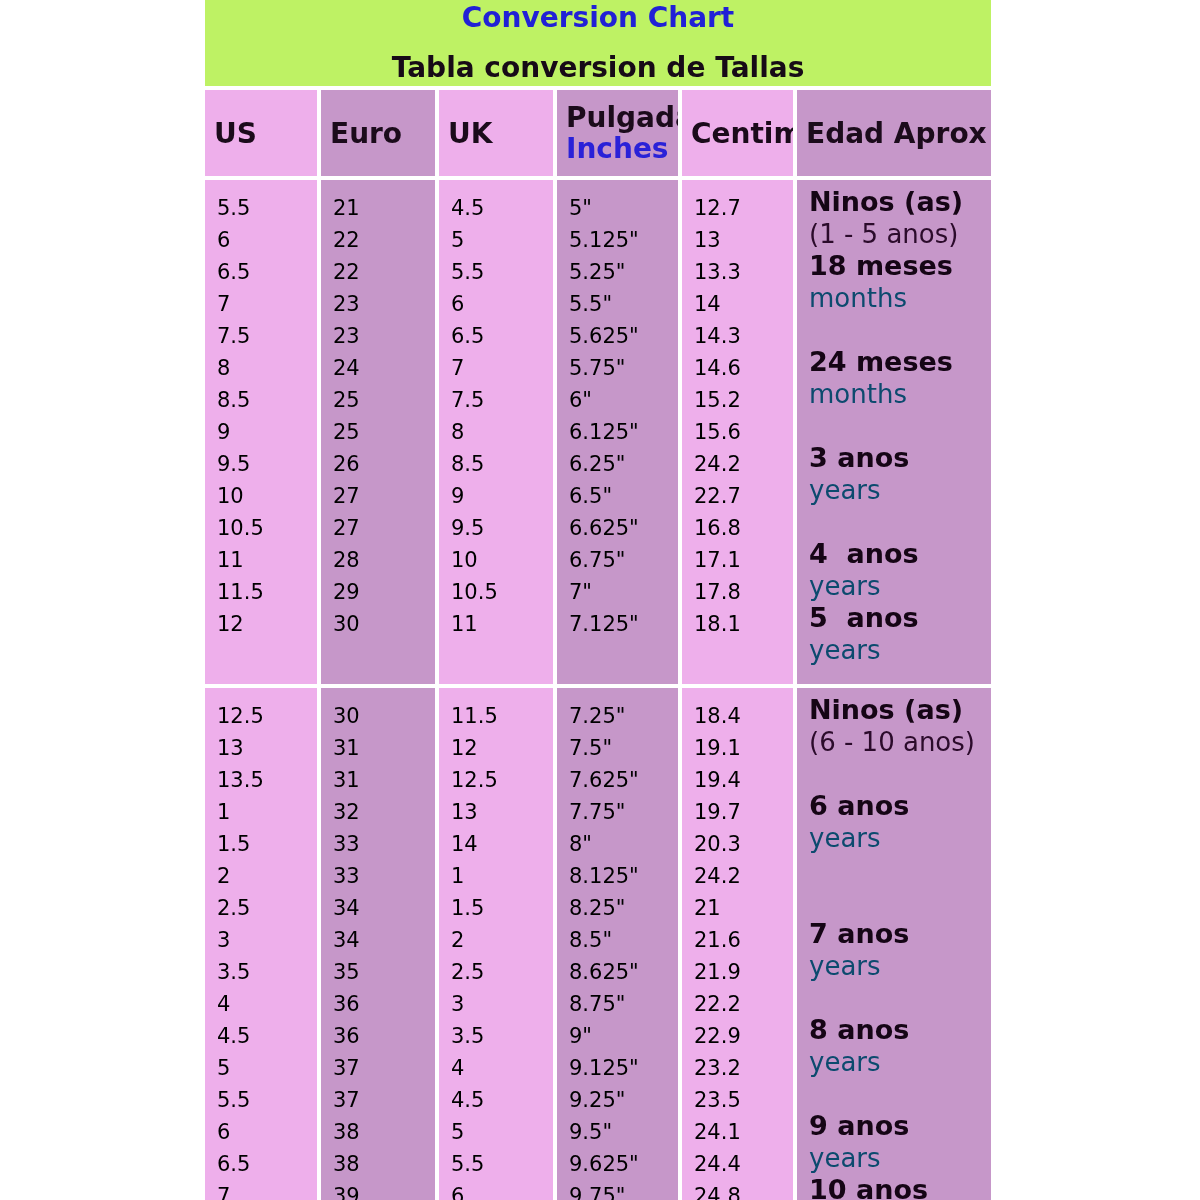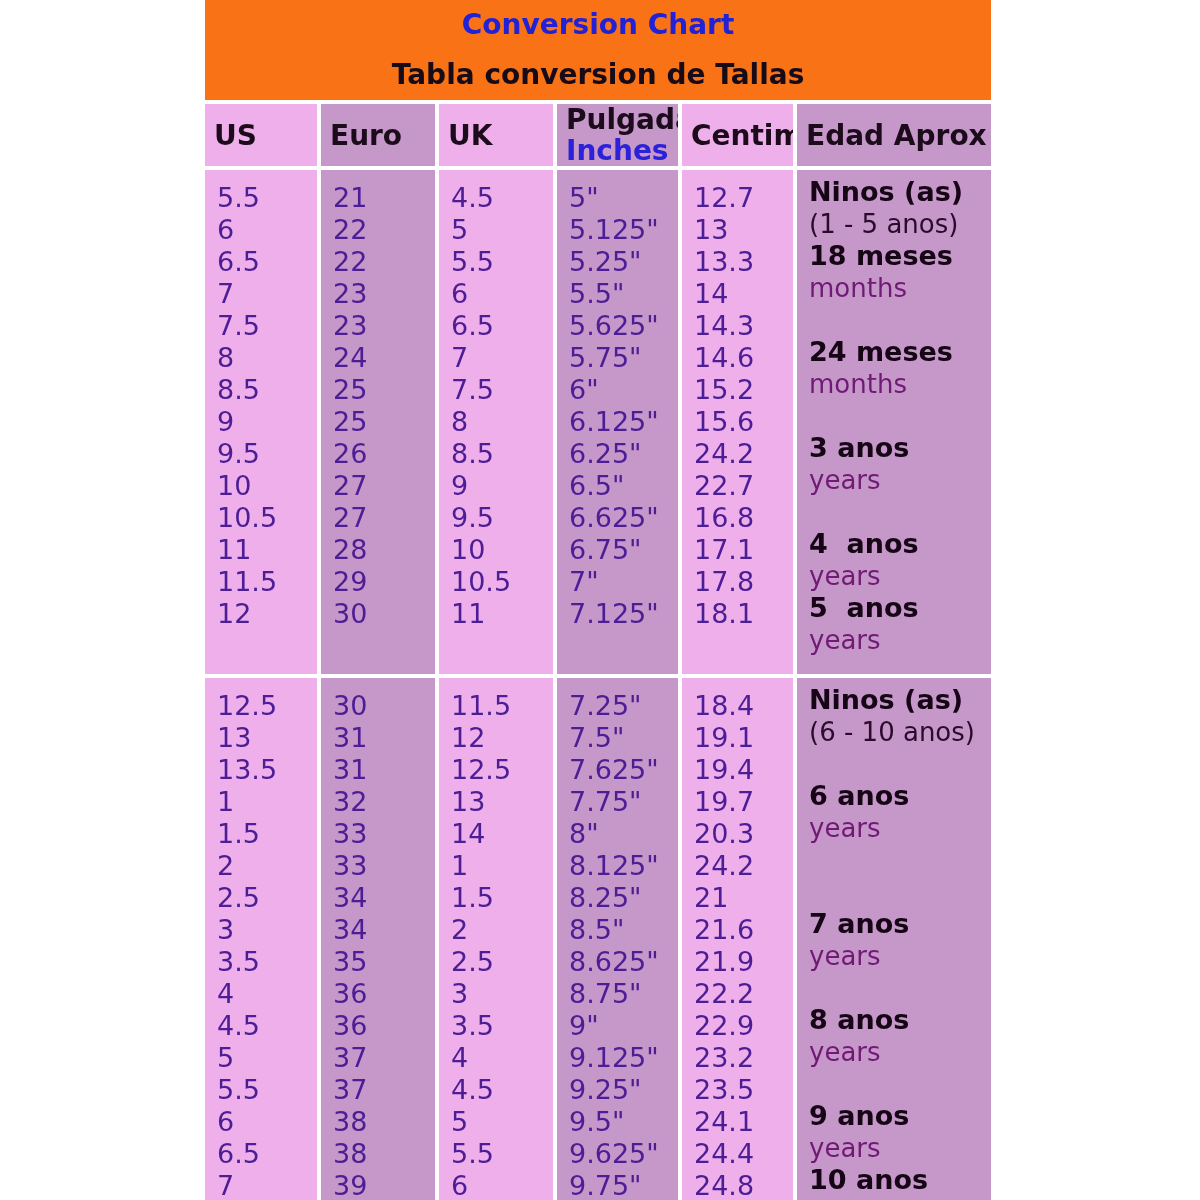--- a/index.html
+++ b/index.html
@@ -19,55 +19,55 @@
     background: #ffffff;
     table-layout: fixed;
     width: 794px;
   }
   td { vertical-align: top; overflow: hidden; }
   .col-light { background: #eeafeb; }
   .col-dark  { background: #c697c9; }
 
   
   .title-cell {
-    background: #f97316;
+    background: #bef264;
     height: 64px;
     text-align: center;
     vertical-align: middle;
-    padding: 8px;
+    padding: 1px;
   }
   .title-line1 {
     color: #2121d6; font-size: 28px; font-weight: bold; line-height: 34px;
   }
   .title-line2 {
     color: #170b17; font-size: 28px; font-weight: bold; line-height: 34px; margin-top: 16px;
   }
 
   
   .hdr {
-    height: 62px;
+    height: 86px;
     vertical-align: middle;
     font-size: 28px; font-weight: bold;
     color: #1b0b1b;
     padding: 0 0 0 9px;
     line-height: 31px;
   }
   .hdr .sub-link { color: #2a21d8; }
 
   
   .data-cell {
     padding: 12px 5px 0 12px;
-    font-size: 27px;
-    color: #4c1d95;
+    font-size: 21px;
+    color: #000000;
   }
   .line { line-height: 32px; white-space: pre-wrap; min-height: 32px; }
   .edad-cell { padding: 6px 0 12px 12px; }
   .edad-bold  { font-weight: bold; color: #150515; font-size: 27px; }
   .edad-plain { color: #2b0b2b; font-size: 26px; }
-  .edad-link  { color: #701a75; font-size: 26px; }
+  .edad-link  { color: #0c4a6e; font-size: 26px; }
   .edad-blank { }
 
   .row-sec1 td { height: 486px; }
   .row-sec2 td { height: 540px; }
 </style>
 </head>
 <body>
 
 <div class="table-wrap">
   <table class="conv">

